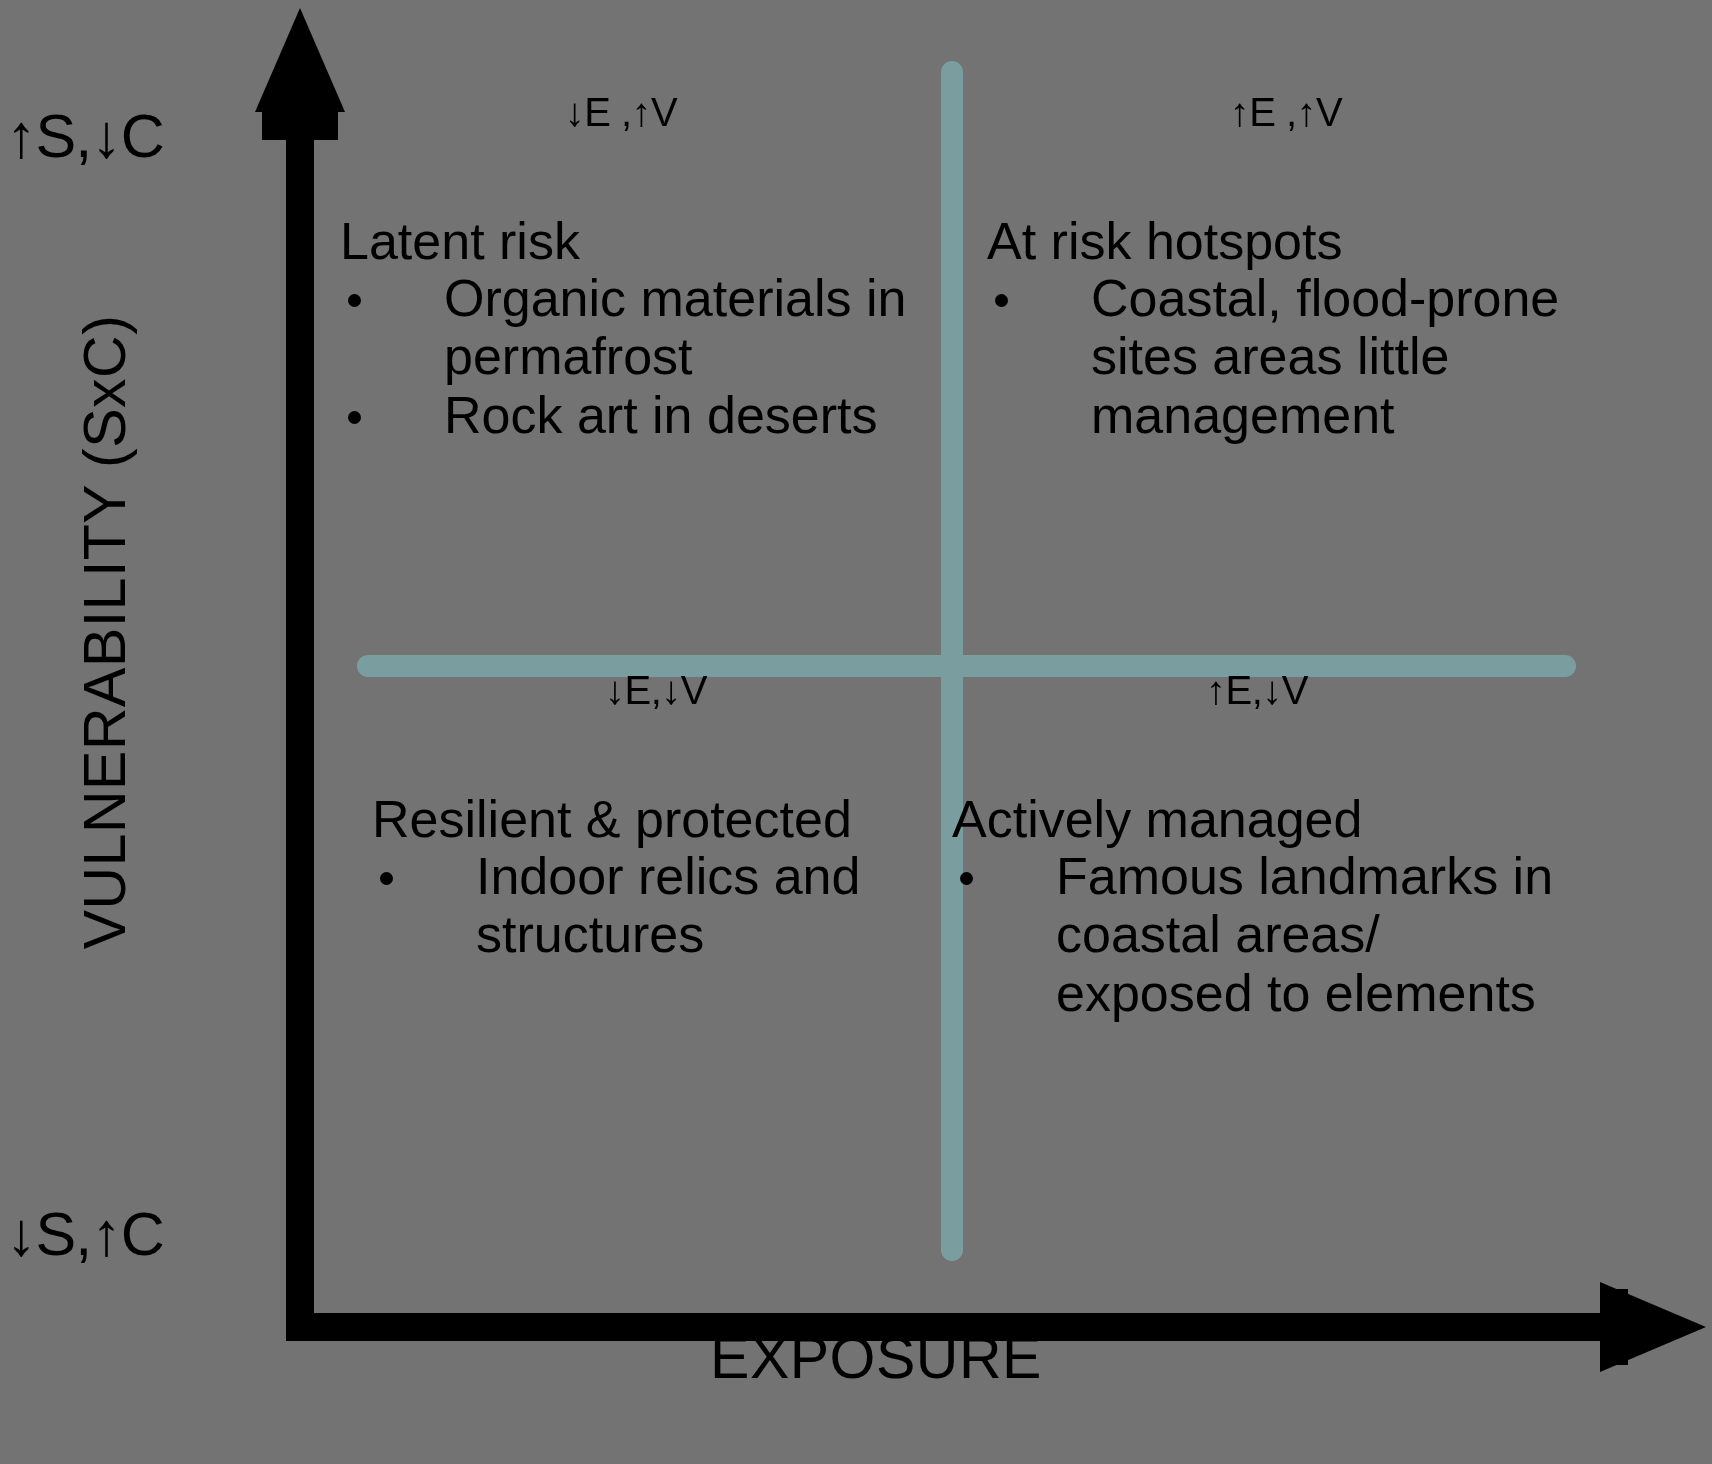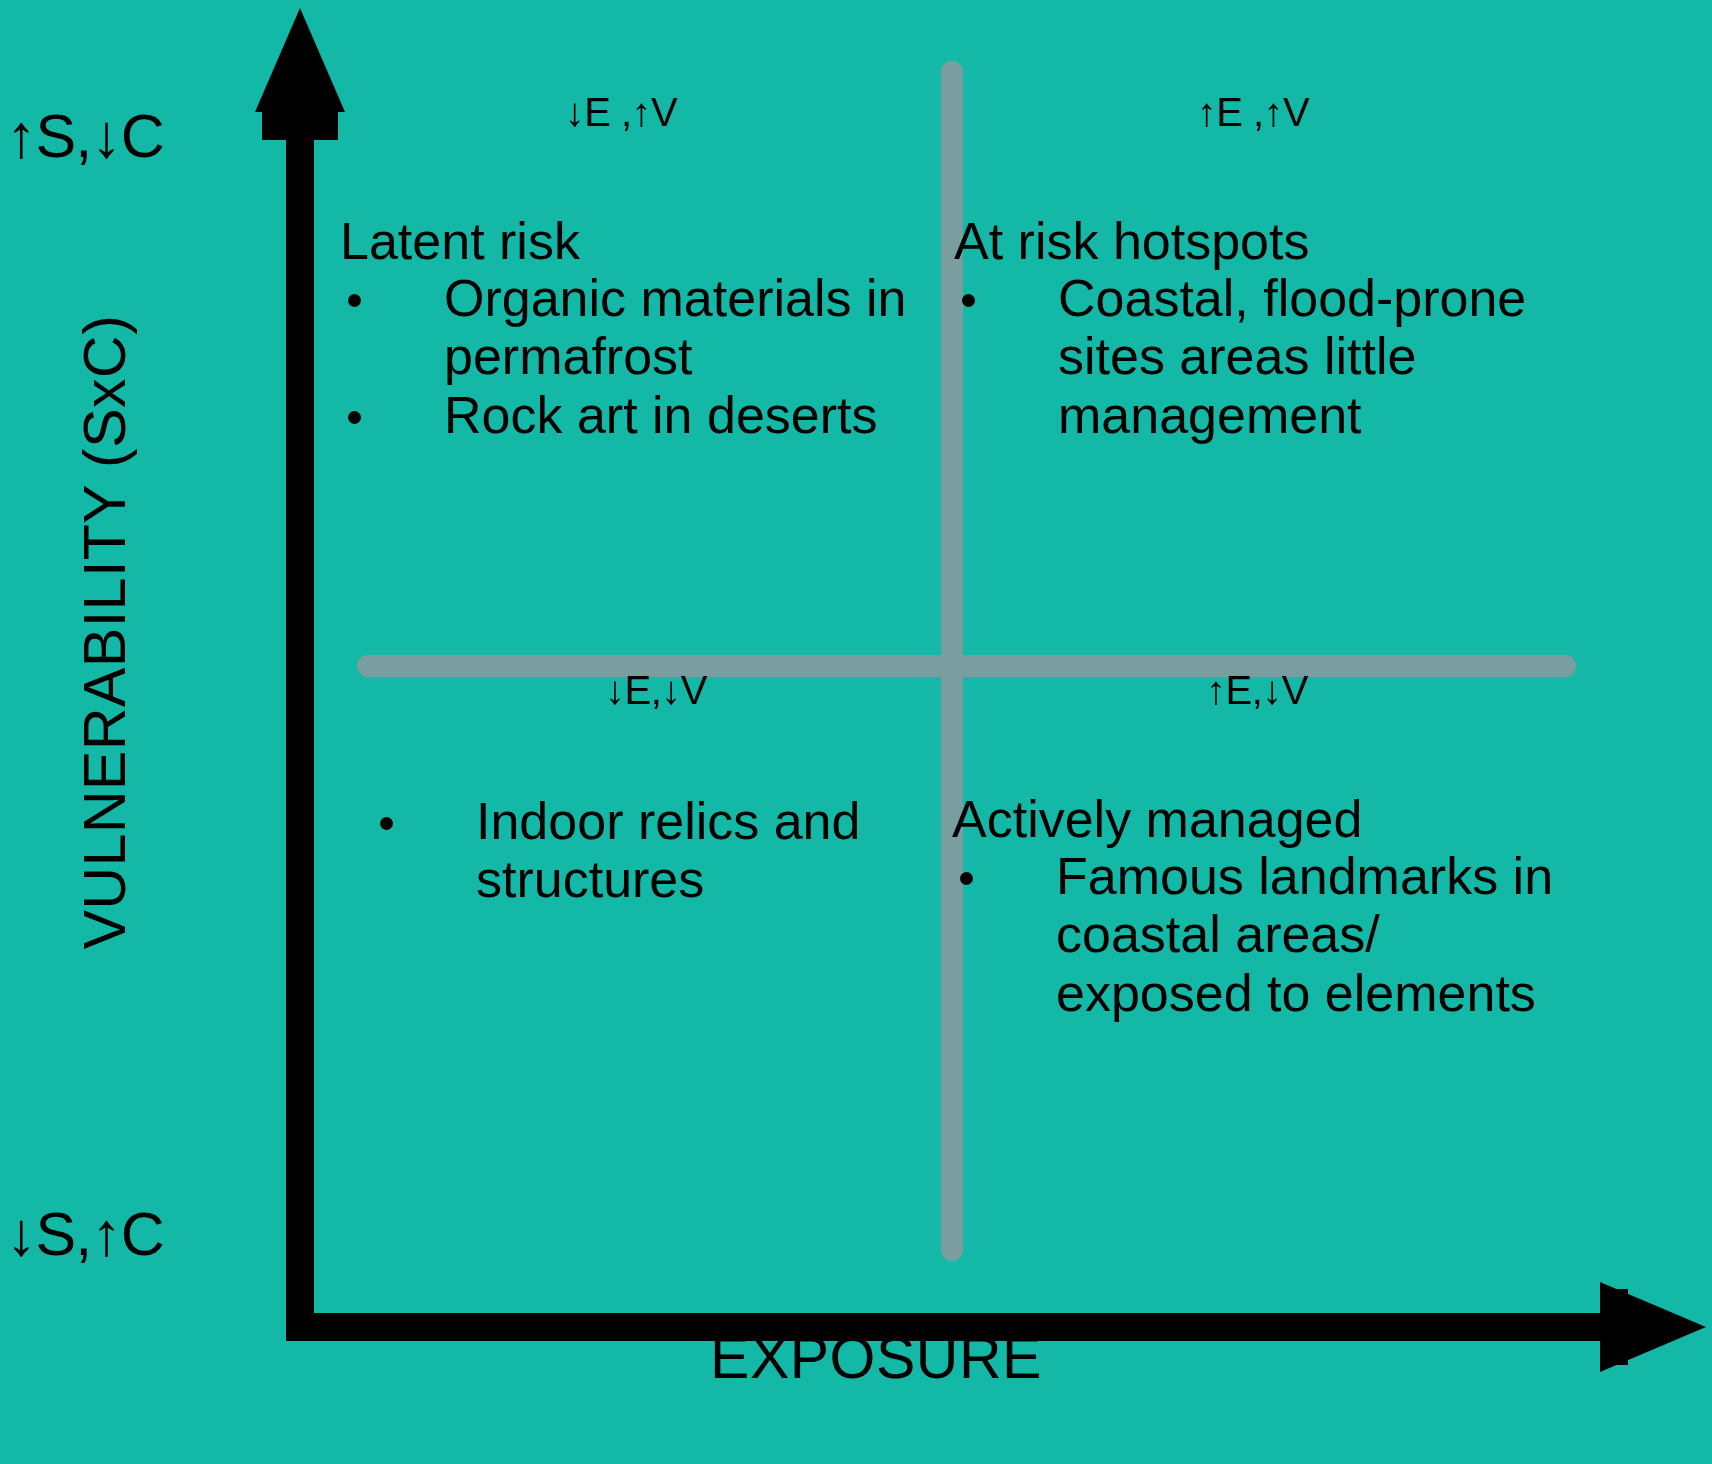--- a/index.html
+++ b/index.html
@@ -11,21 +11,21 @@
     width: 1712px;
     height: 1464px;
     font-family: "Liberation Sans", sans-serif;
     color: #000000;
     overflow: hidden;
   }
   #canvas {
     position: relative;
     width: 1712px;
     height: 1464px;
-    background: #14b8a6;
+    background: #737373;
   }
 
   
   .axis-svg {
     position: absolute;
     left: 0;
     top: 0;
     width: 1712px;
     height: 1464px;
     pointer-events: none;
@@ -102,21 +102,21 @@
     height: 13px;
     border-radius: 50%;
     background: #000;
   }
 
   
   #quad-tl { left: 336px;  top: 92px;  width: 600px; }
   #quad-tl .quad-header { margin-left: -30px; }
   #quad-tl .body { margin-top: 82px; margin-left: 4px; }
 
-  #quad-tr { left: 952px;  top: 92px;  width: 620px; }
+  #quad-tr { left: 985px;  top: 92px;  width: 620px; }
   #quad-tr .quad-header { margin-left: -18px; }
   #quad-tr .body { margin-top: 82px; margin-left: 2px; }
 
   #quad-bl { left: 336px;  top: 650px; width: 600px; margin-left: 32px; }
   #quad-bl .quad-header { margin-left: -24px; }
   #quad-bl .body { margin-top: 82px; margin-left: 4px; }
 
   #quad-br { left: 952px;  top: 650px; width: 620px; }
   #quad-br .quad-header { margin-left: -10px; }
   #quad-br .body { margin-top: 82px; margin-left: 0; }
@@ -181,20 +181,21 @@
           <span class="dot"></span>
           <span>Coastal, flood-prone sites areas little management</span>
         </li>
       </ul>
     </div>
   </div>
 
   <div class="quadrant" id="quad-bl">
     <div class="quad-header quad-bl-hdr-offset">↓E,↓V</div>
     <div class="body">
+      <div class="quad-title">Resilient &amp; protected</div>
       <ul class="bullets">
         <li style="white-space:normal;">
           <span class="dot"></span>
           <span>Indoor relics and structures</span>
         </li>
       </ul>
     </div>
   </div>
 
   <div class="quadrant" id="quad-br">

